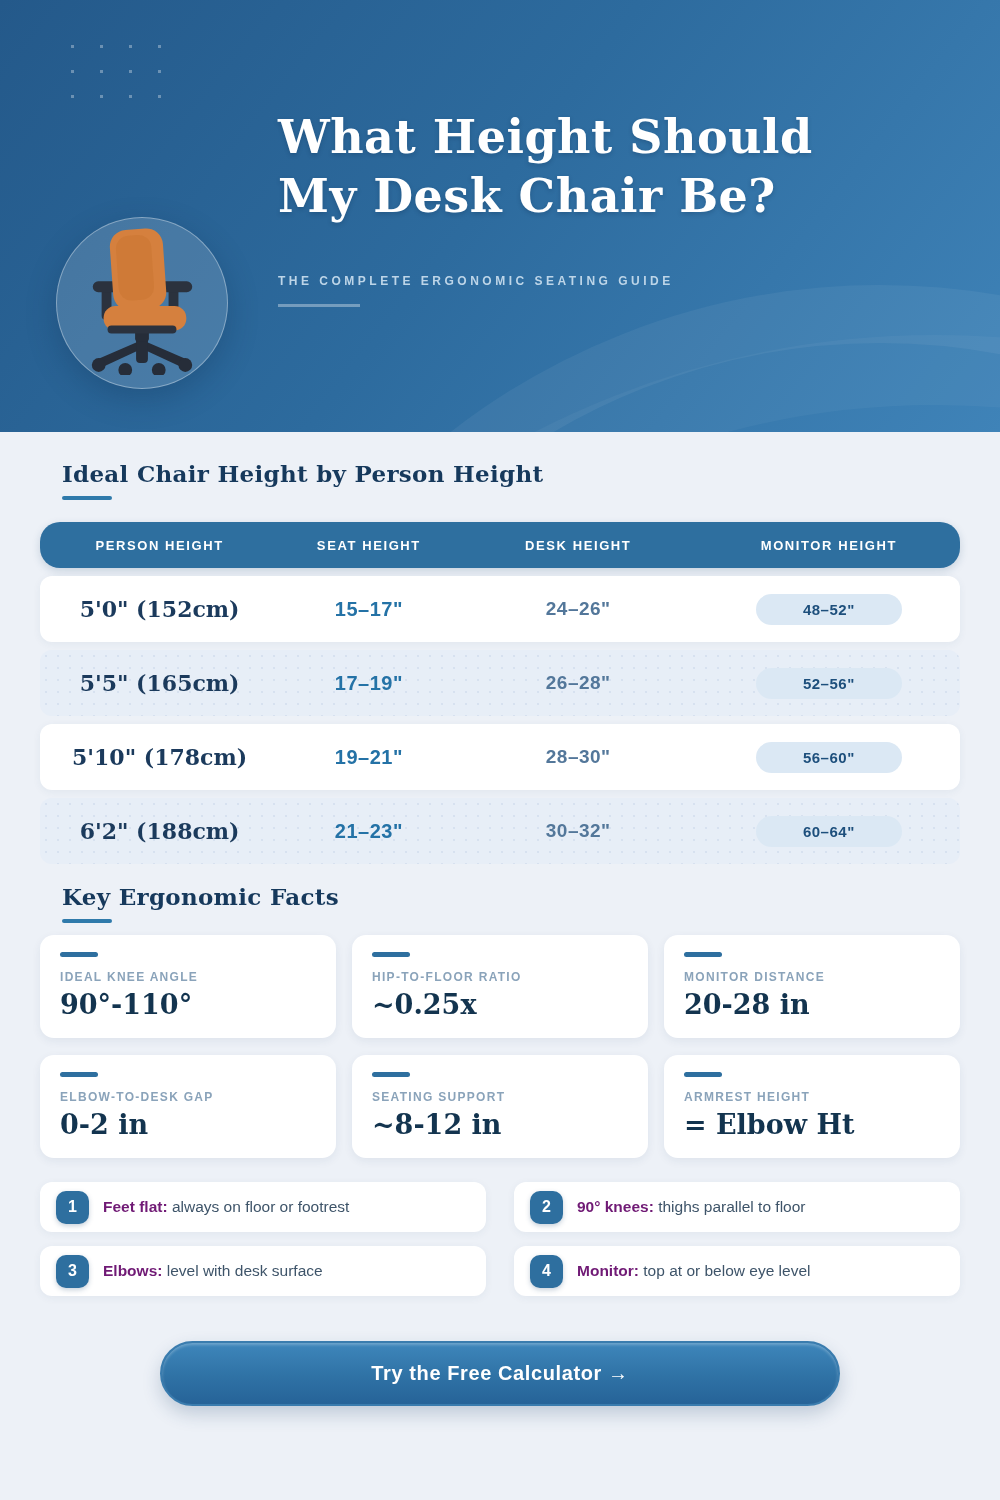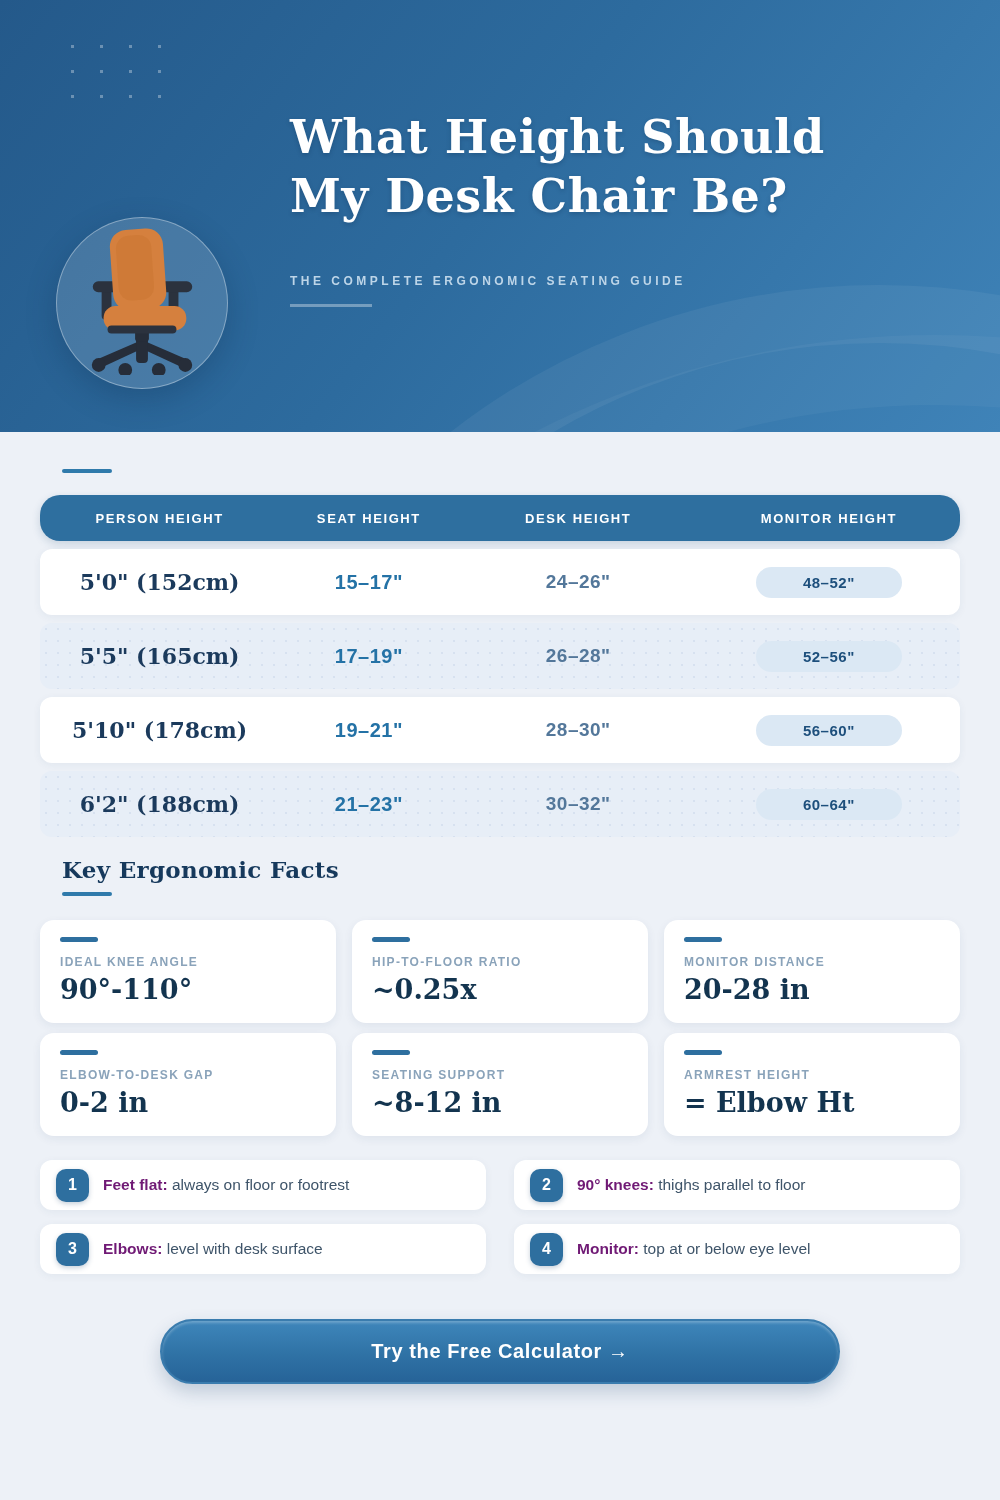--- a/index.html
+++ b/index.html
@@ -23,21 +23,21 @@
   .arc { position:absolute; border-radius:50%; border:58px solid rgba(255,255,255,.055); }
   .arc.a1 { width:1400px; height:1400px; left:180px; top:285px; }
   .arc.a2 { width:1750px; height:1750px; left:60px; top:335px; border-width:70px; border-color:rgba(255,255,255,.04); }
   .hero-badge {
     position:absolute; left:56px; top:217px; width:172px; height:172px;
     border-radius:50%; background:rgba(255,255,255,.14);
     border:1px solid rgba(255,255,255,.35);
     box-shadow:0 10px 30px rgba(10,40,70,.25);
     display:flex; align-items:center; justify-content:center;
   }
-  .hero-text { position:absolute; left:290px; top:108px; width:660px; }
+  .hero-text { position:absolute; left:278px; top:108px; width:660px; }
   .hero-title {
     color:#ffffff; font-size:46px; line-height:59px; font-weight:bold;
     text-shadow:0 2px 4px rgba(10,40,70,.25); letter-spacing:.5px;
   }
   .hero-subtitle {
     margin-top:48px; color:#bdd5e8; font-size:12px; font-weight:bold;
     letter-spacing:3.5px;
   }
   .hero-subtitle-bar { margin-top:16px; width:82px; height:3px; background:rgba(255,255,255,.35); }
 
@@ -70,21 +70,21 @@
   .td-seat { font-weight:bold; font-size:20px; color:#2472a6; letter-spacing:.5px; }
   .td-desk { font-weight:bold; font-size:19px; color:#53779a; letter-spacing:.5px; }
   .pill {
     display:inline-block; background:#dbe8f4; color:#1d4f7c;
     font-weight:bold; font-size:15px; padding:7px 0; width:146px;
     border-radius:17px; letter-spacing:.5px;
   }
 
   
   .facts-head { margin-top:19px; }
-  .facts-grid { margin-top:24px; display:grid; grid-template-columns:1fr 1fr 1fr; gap:10px 16px; }
+  .facts-grid { margin-top:12px; display:grid; grid-template-columns:1fr 1fr 1fr; gap:17px 16px; }
   .fact-card {
     background:#ffffff; border-radius:14px; padding:17px 20px 18px;
     box-shadow:0 3px 10px rgba(30,60,100,.07);
   }
   .fact-dash { width:38px; height:5px; border-radius:3px; background:#2e6f9f; }
   .fact-label { margin-top:13px; color:#8aa3ba; font-size:12px; font-weight:bold; letter-spacing:1.3px; }
   .fact-value { margin-top:5px; font-family:"DejaVu Serif","Liberation Serif",serif; font-weight:bold; font-size:27px; color:#13344f; }
 
   
   .tips-head { margin-top:32px; }
@@ -156,20 +156,21 @@
         <div>My Desk Chair Be?</div>
       </div>
       <div class="hero-subtitle">THE COMPLETE ERGONOMIC SEATING GUIDE</div>
       <div class="hero-subtitle-bar"></div>
     </div>
   </div>
 
   <div class="main">
 
     <div class="section-head">
+      <div class="section-title serif">Ideal Chair Height by Person Height</div>
       <div class="section-bar"></div>
     </div>
 
     <div class="table">
       <div class="thead">
         <div class="th">PERSON HEIGHT</div>
         <div class="th">SEAT HEIGHT</div>
         <div class="th">DESK HEIGHT</div>
         <div class="th">MONITOR HEIGHT</div>
       </div>

